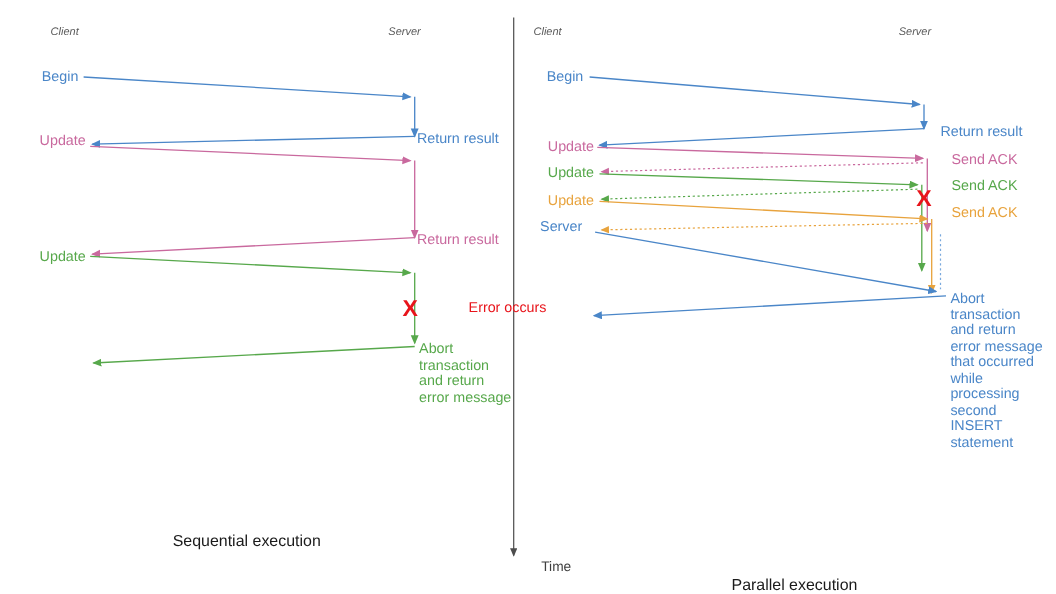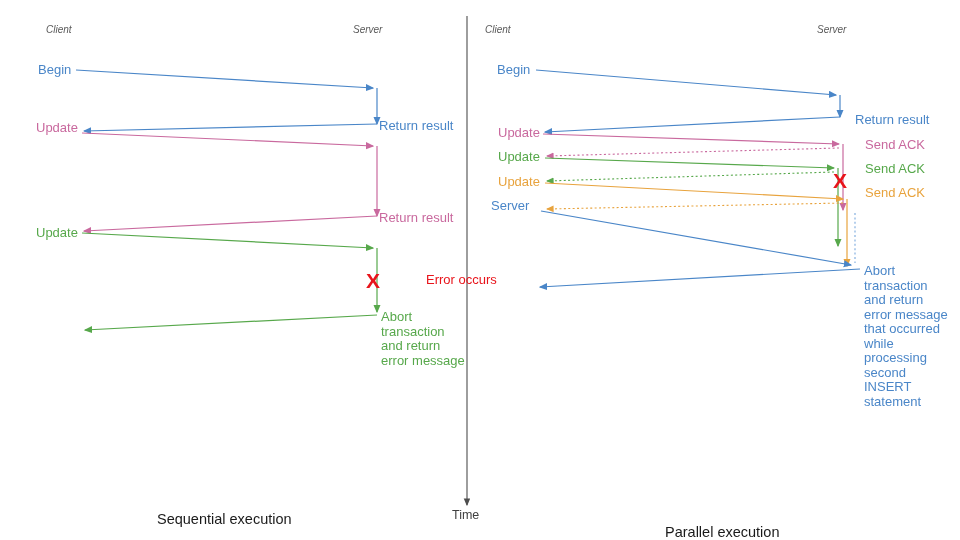--- a/index.html
+++ b/index.html
@@ -44,20 +44,21 @@
     color: #1a1a1a;
     font-family: "Liberation Sans", sans-serif;
     white-space: pre;
   }
   .axis-lbl {
     position: absolute;
     font-size: 12.5px;
     color: #3f3f3f;
     font-family: "Liberation Sans", sans-serif;
     white-space: pre;
+    margin-left: 40px;
   }
   .xmark {
     position: absolute;
     font-size: 21px;
     font-weight: bold;
     font-family: "Liberation Sans", sans-serif;
     line-height: 21px;
   }
 </style>
 </head>
@@ -177,17 +178,17 @@
 transaction
 and return
 error message
 that occurred
 while
 processing
 second
 INSERT
 statement</div>
 
-  <div class="caption" style="left:157px; top:511px;">Sequential execution</div>
+  <div class="caption" style="left:157px; top:484px;">Sequential execution</div>
   <div class="caption" style="left:665px; top:524px;">Parallel execution</div>
   <div class="axis-lbl" style="left:452px; top:508px;">Time</div>
 
 </div>
 
 </body></html>

